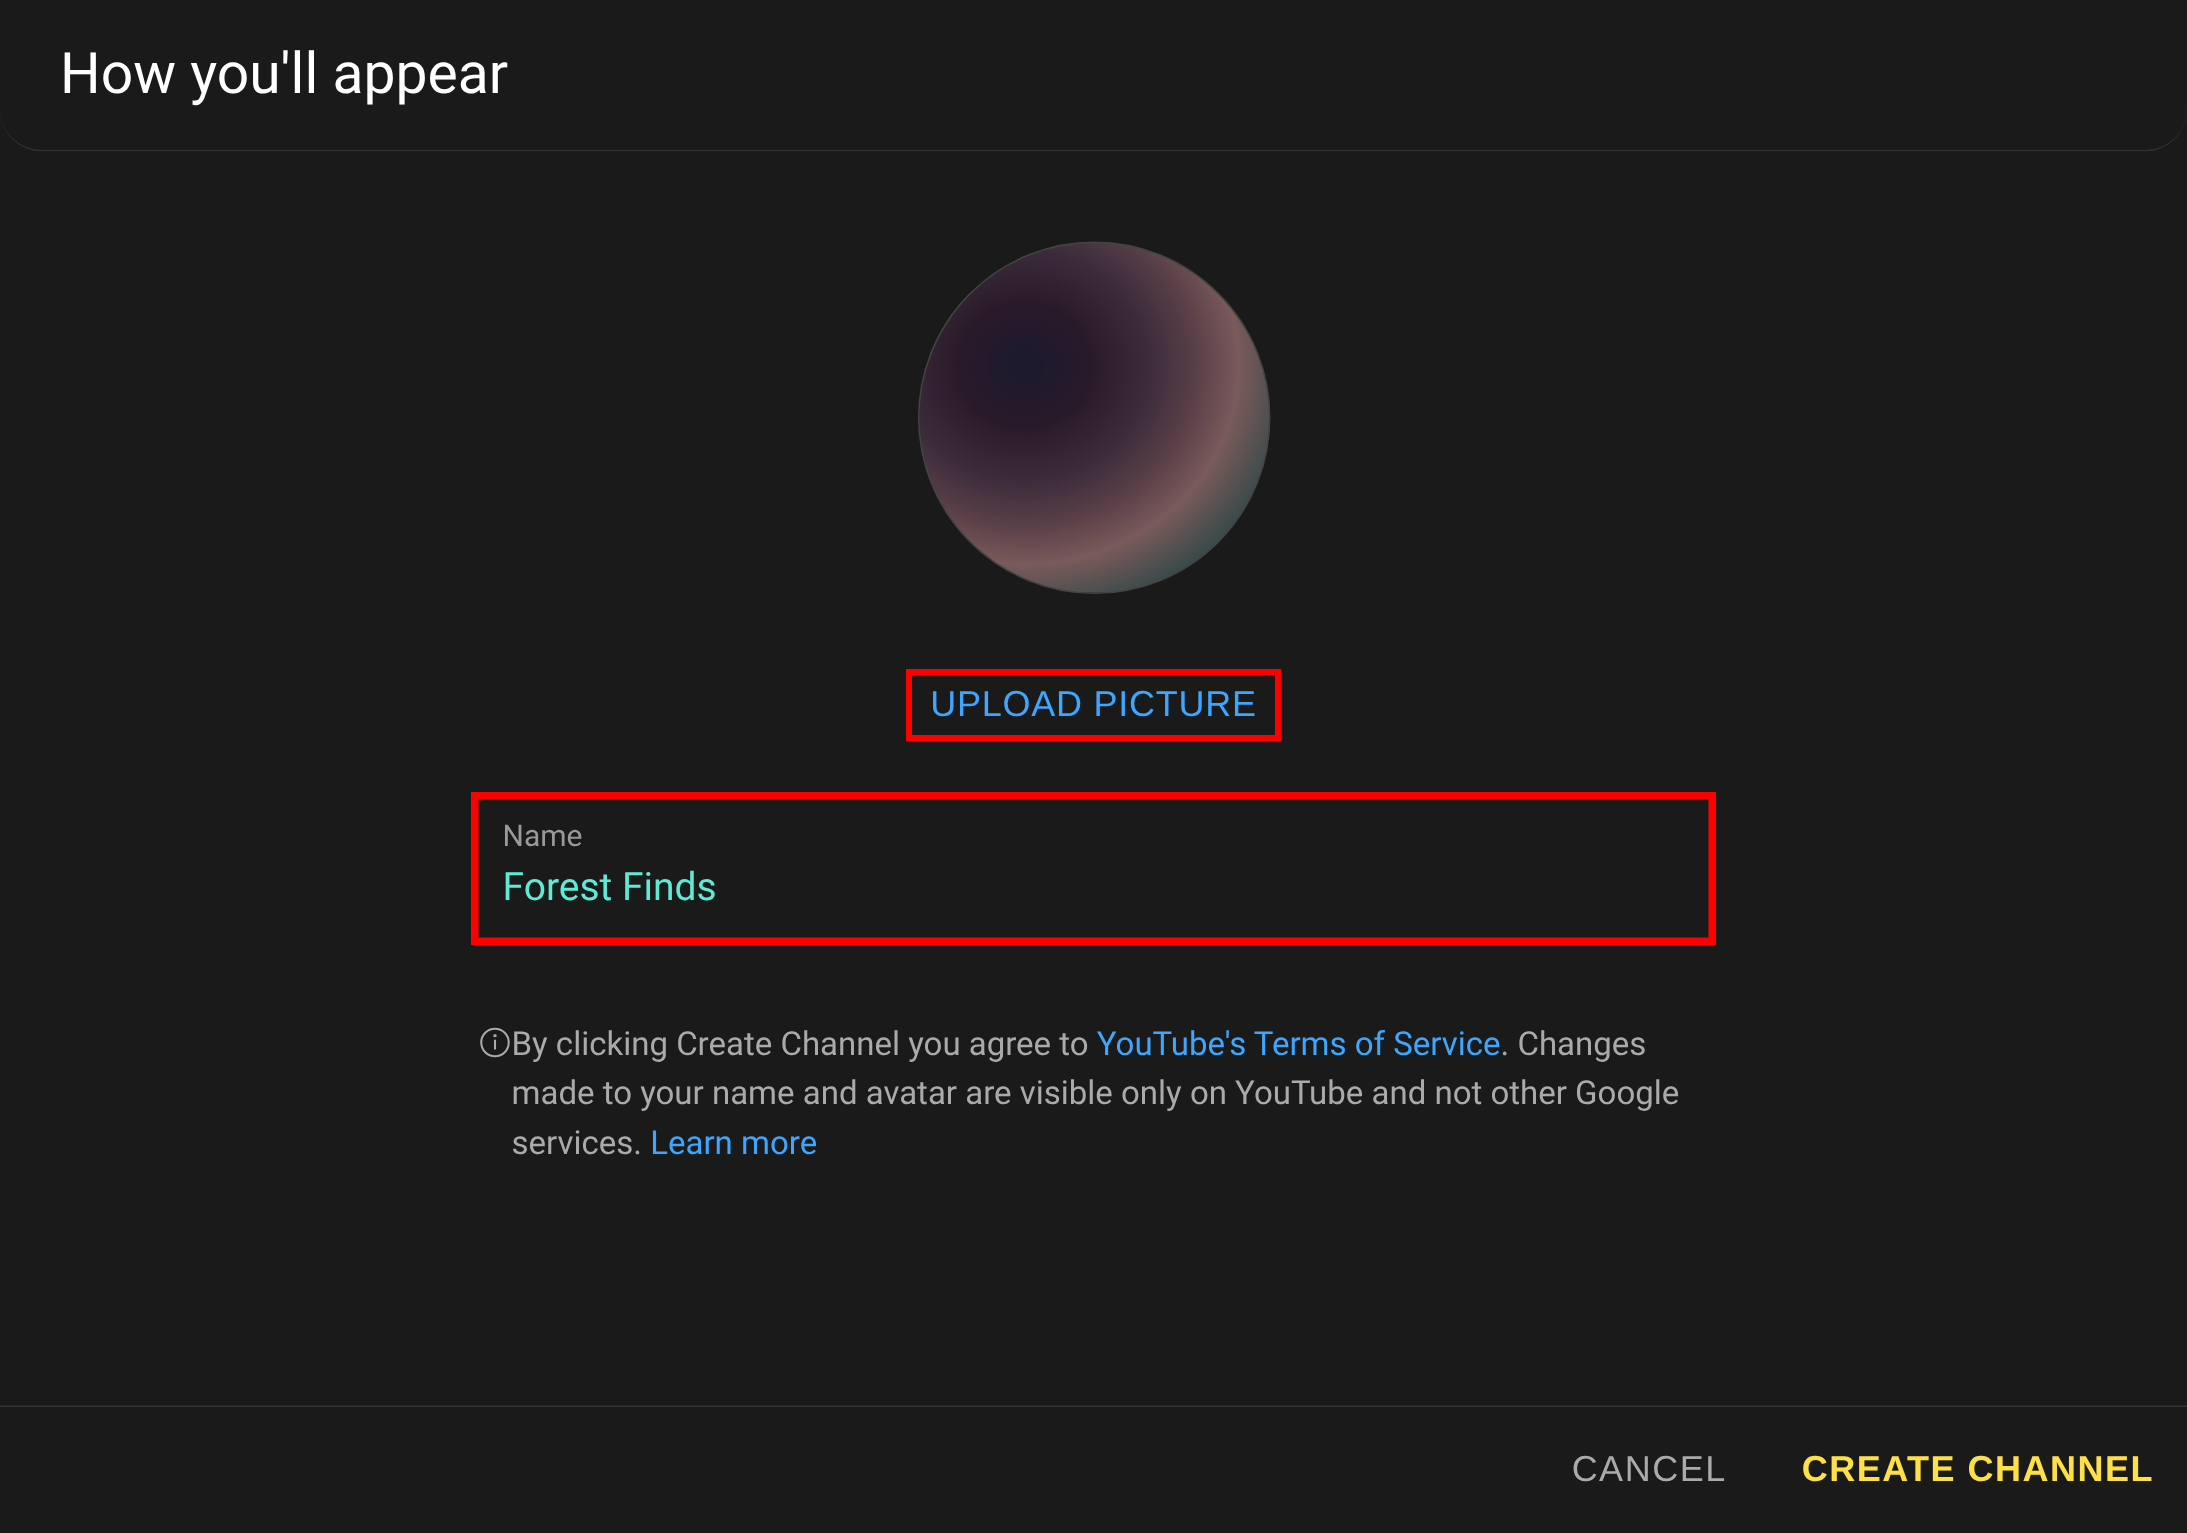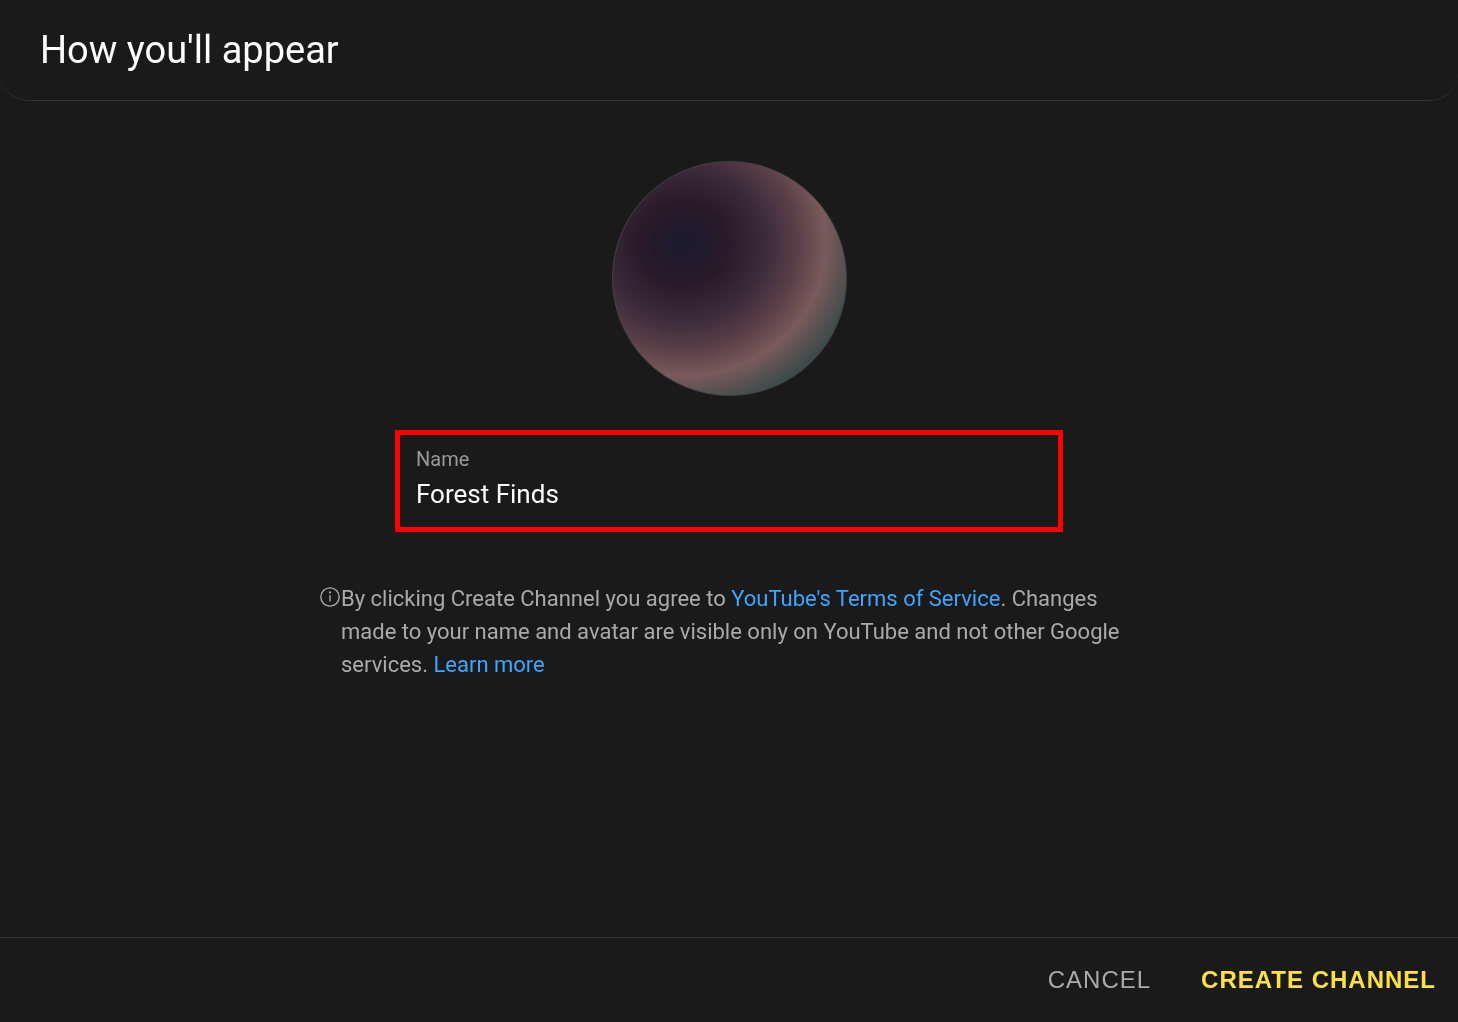--- a/index.html
+++ b/index.html
@@ -52,34 +52,34 @@
       font-weight: 500;
       letter-spacing: 0.5px;
       background: none;
       border: none;
       cursor: pointer;
       padding: 2px 10px;
     }
     .name-field-wrapper {
       margin-top: 34px;
       border: 5px solid #ff0000;
-      width: 668px;
+      width: 830px;
     }
     .name-field {
       padding: 12px 16px 18px 16px;
     }
     .name-label {
       color: #999;
       font-size: 20px;
       margin-bottom: 8px;
     }
     .name-input {
       background: none;
       border: none;
-      color: #ffffff;
+      color: #5eead4;
       font-size: 26px;
       width: 100%;
       outline: none;
       font-family: inherit;
     }
     .terms-section {
       margin-top: 50px;
       width: 820px;
       display: flex;
       align-items: flex-start;
@@ -132,20 +132,23 @@
 </head>
 <body>
 
 <div class="header">
   <h1 class="header-title">How you'll appear</h1>
 </div>
 
 <div class="content">
   <div class="avatar-circle"></div>
 
+  <div class="upload-btn-wrapper">
+    <button class="upload-btn">UPLOAD PICTURE</button>
+  </div>
 
   <div class="name-field-wrapper">
     <div class="name-field">
       <div class="name-label">Name</div>
       <input class="name-input" type="text" value="Forest Finds" style="">
     </div>
   </div>
 
   <div class="terms-section">
     <span class="info-icon">

